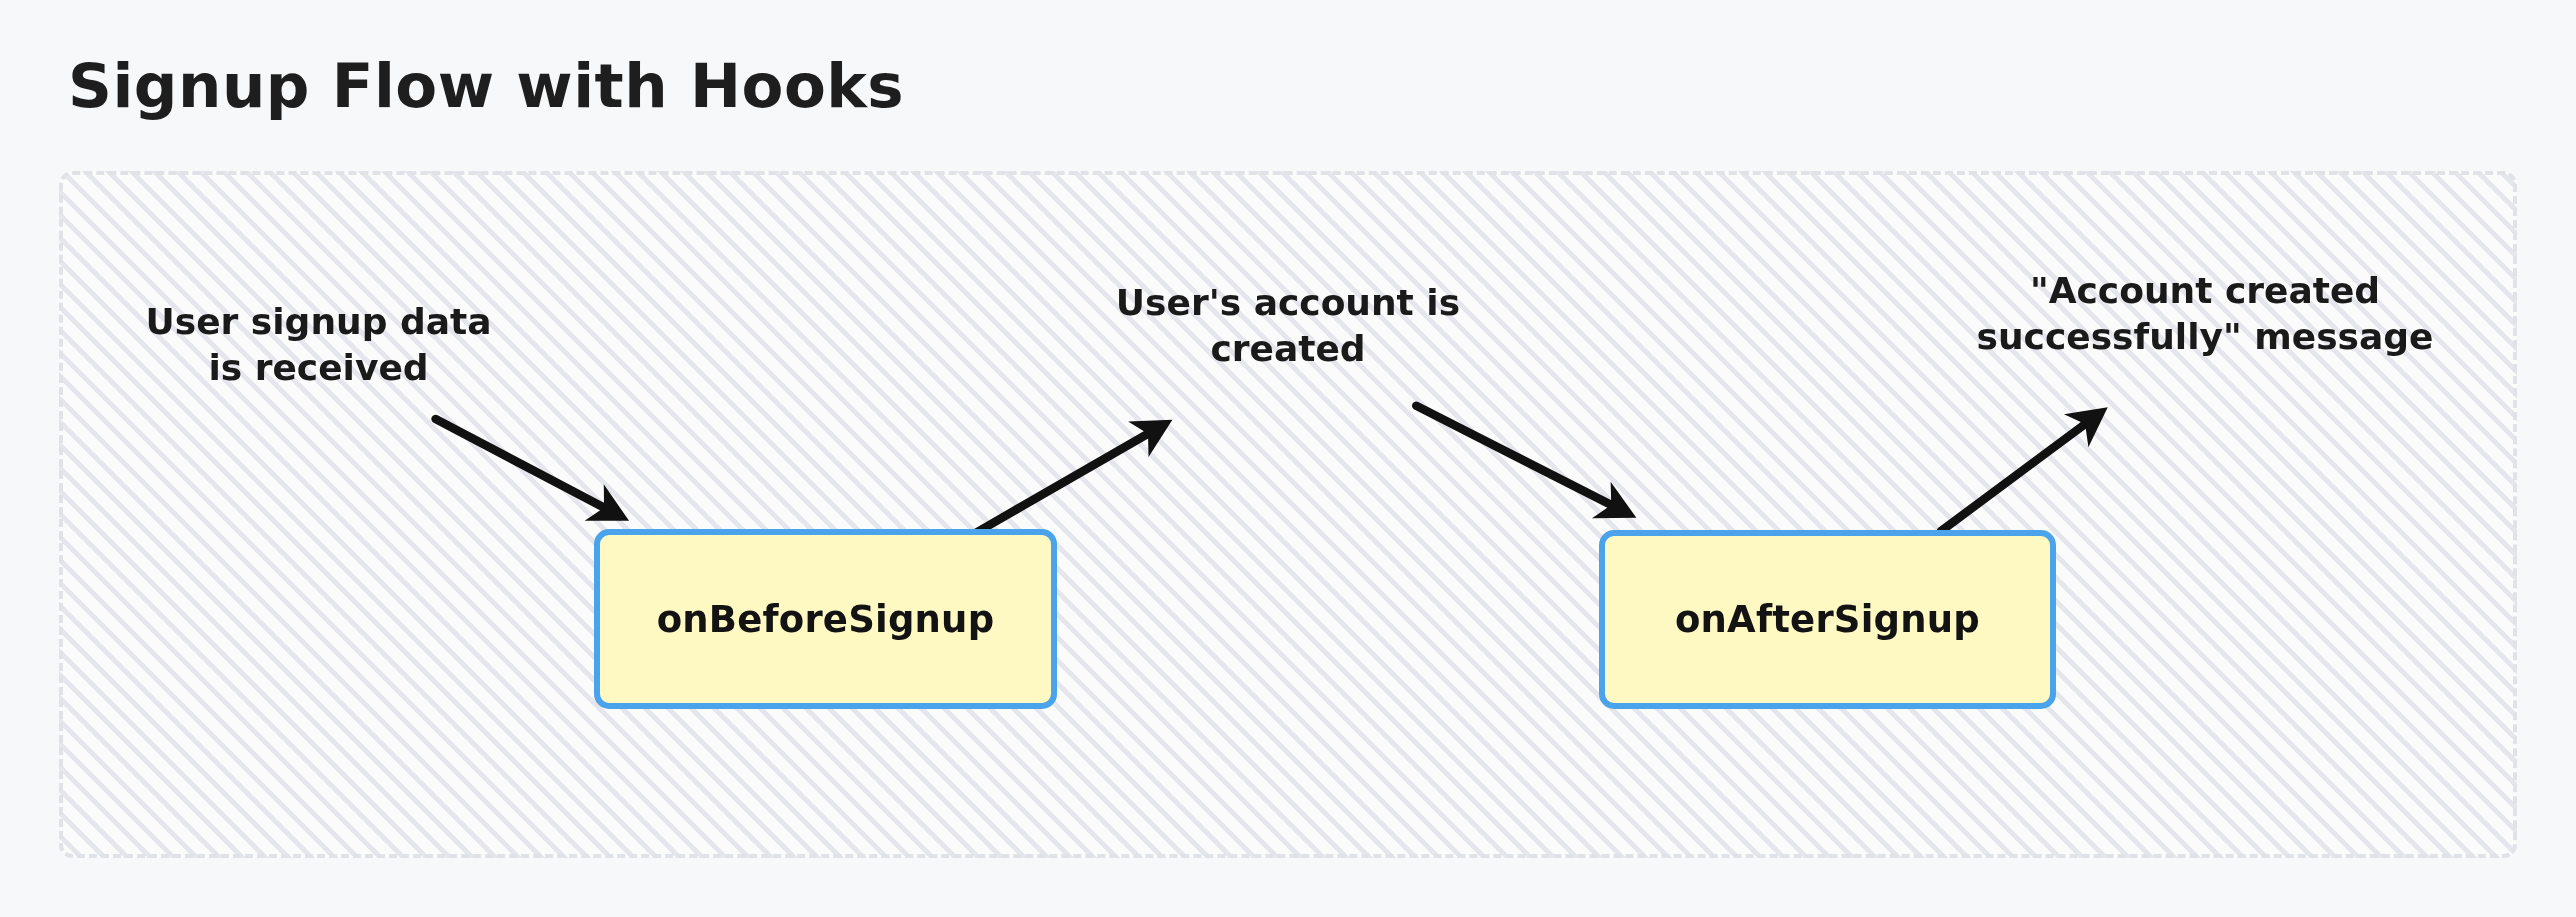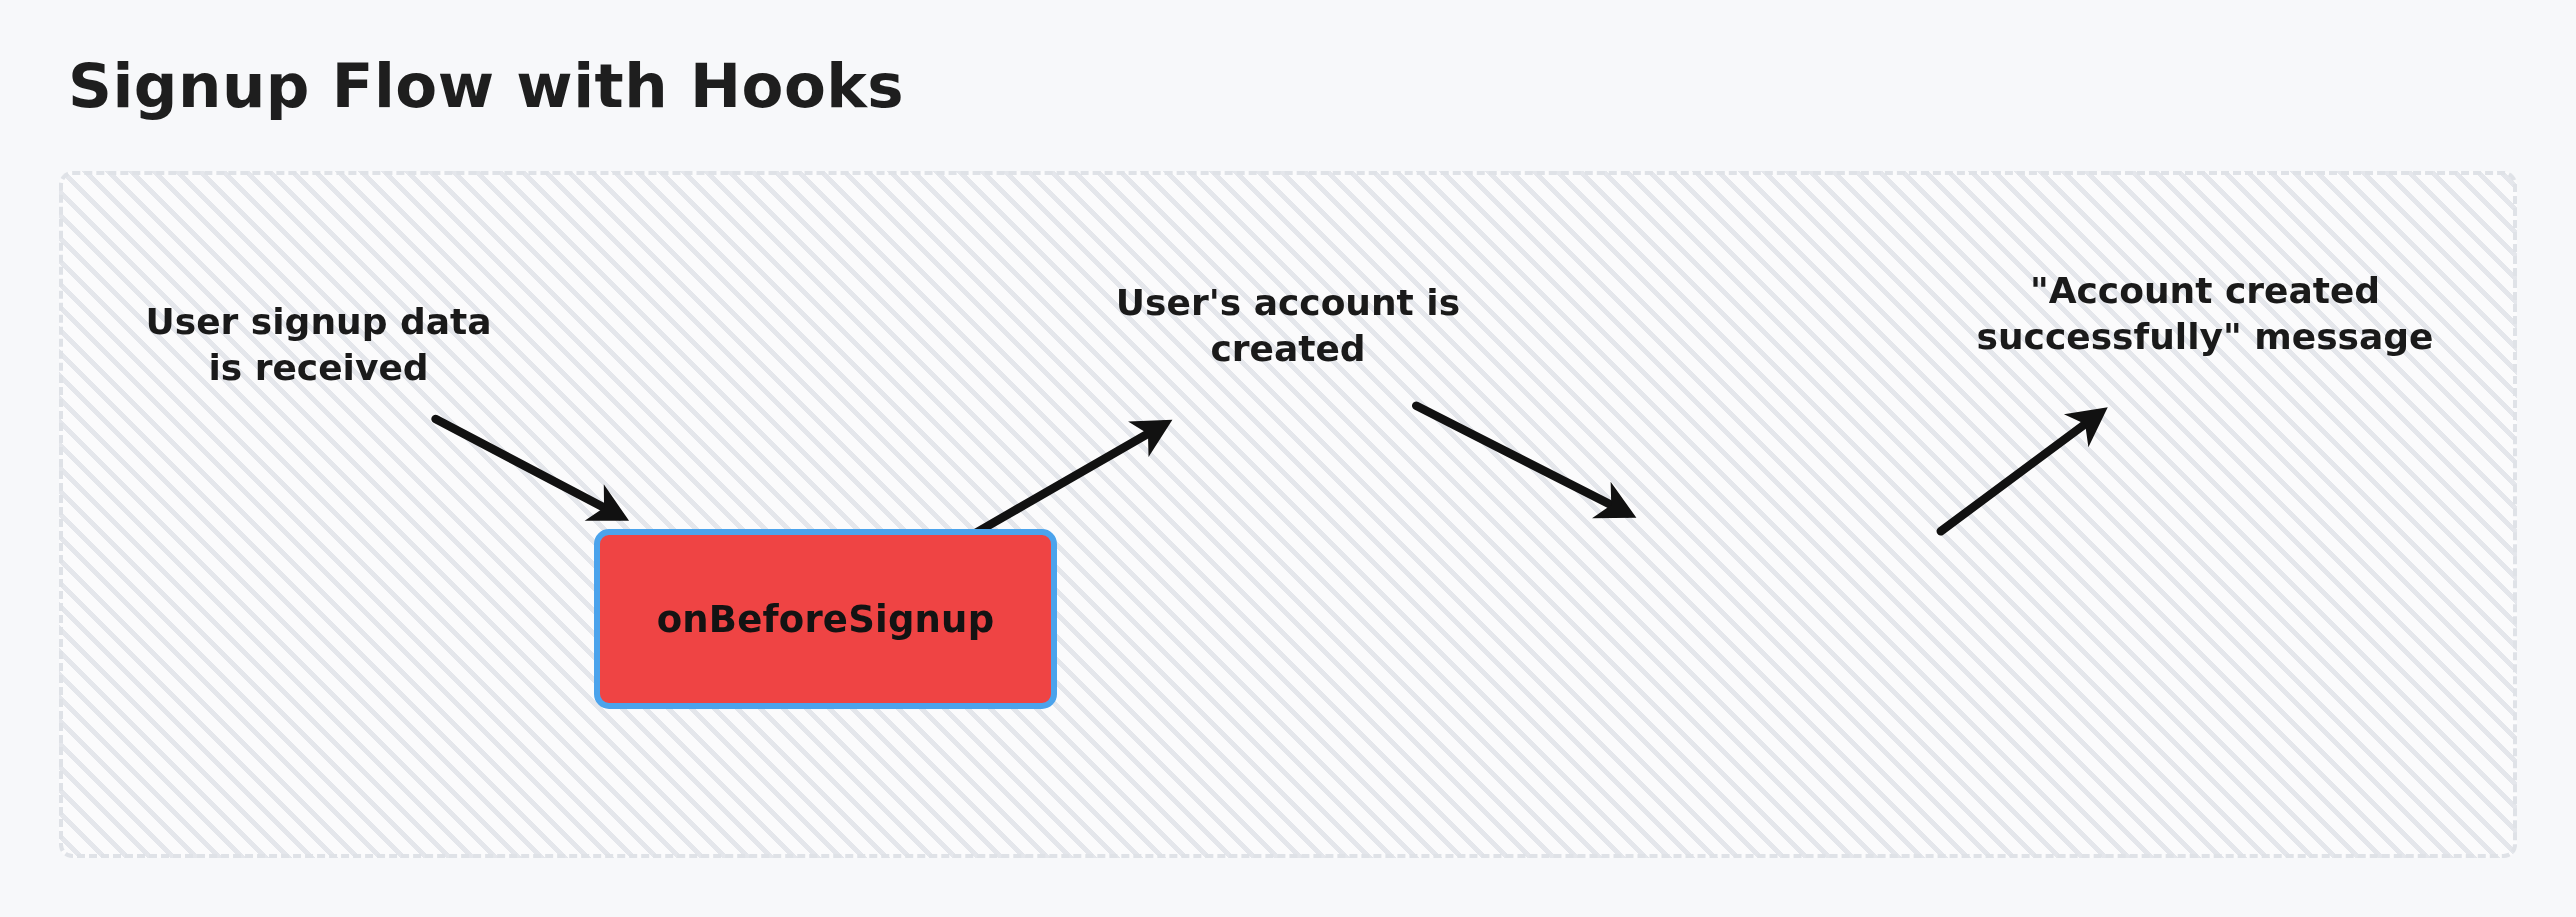--- a/index.html
+++ b/index.html
@@ -79,21 +79,21 @@
     white-space: pre-line;
   }
   #edge-label-0 { left: 114px;  top: 299px; width: 409px; }
   #edge-label-1 { left: 1079px; top: 280px; width: 418px; }
   #edge-label-2 { left: 1939px; top: 268px; width: 532px; }
 
   
   .hook-node {
     position: absolute;
     box-sizing: border-box;
-    background: #ef4444;
+    background: #fef9c3;
     border: 6.7px solid #4ba3ec;
     border-radius: 15px;
     display: flex;
     align-items: center;
     justify-content: center;
     font-family: "DejaVu Sans", sans-serif;
     font-size: 37px;
     font-weight: 700;
     color: #131313;
     letter-spacing: 0.2px;
@@ -133,15 +133,18 @@
   <div class="edge-label" id="edge-label-0">User signup data
 is received</div>
 
   <div class="edge-label" id="edge-label-2">"Account created
 successfully" message</div>
 
   <div class="hook-node" id="hook-node-0">
     <span>onBeforeSignup</span>
   </div>
 
+  <div class="hook-node" id="hook-node-1">
+    <span>onAfterSignup</span>
+  </div>
 
 </div>
 
 
 </body></html>

